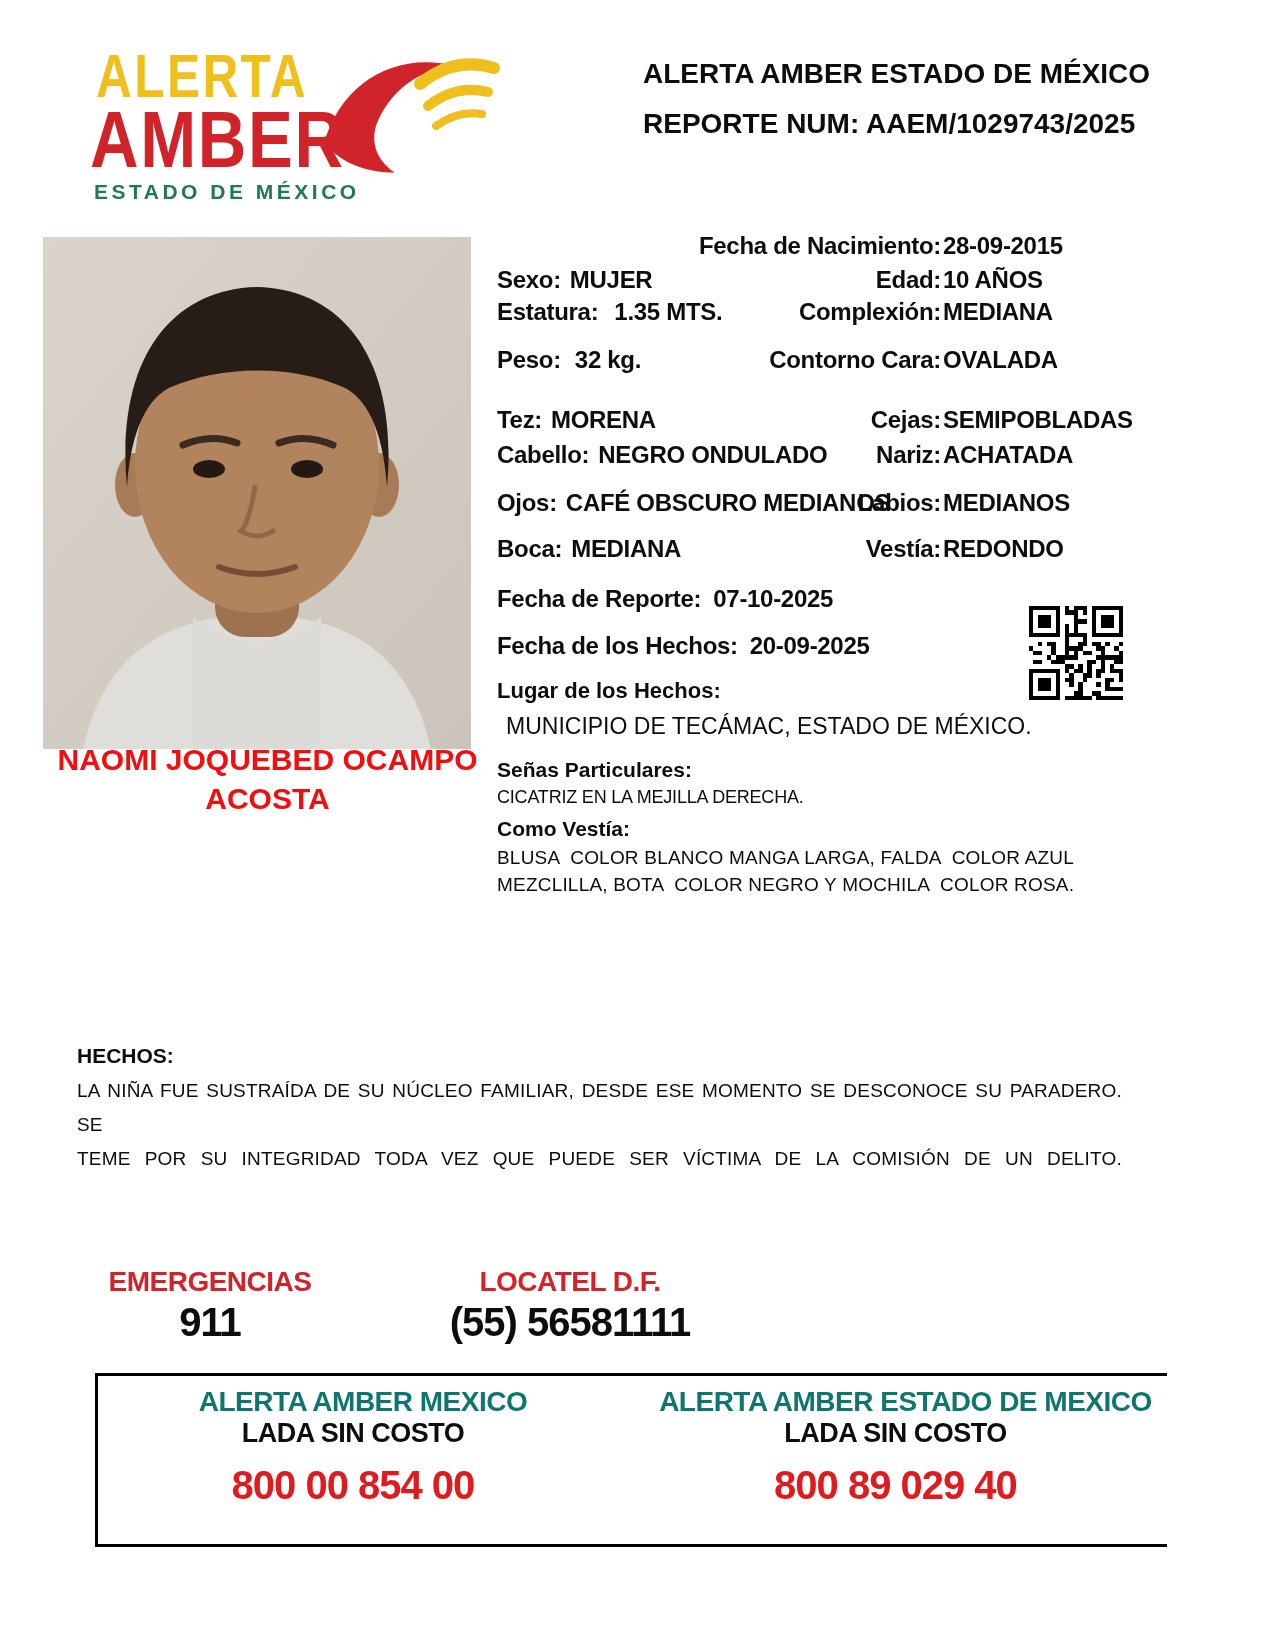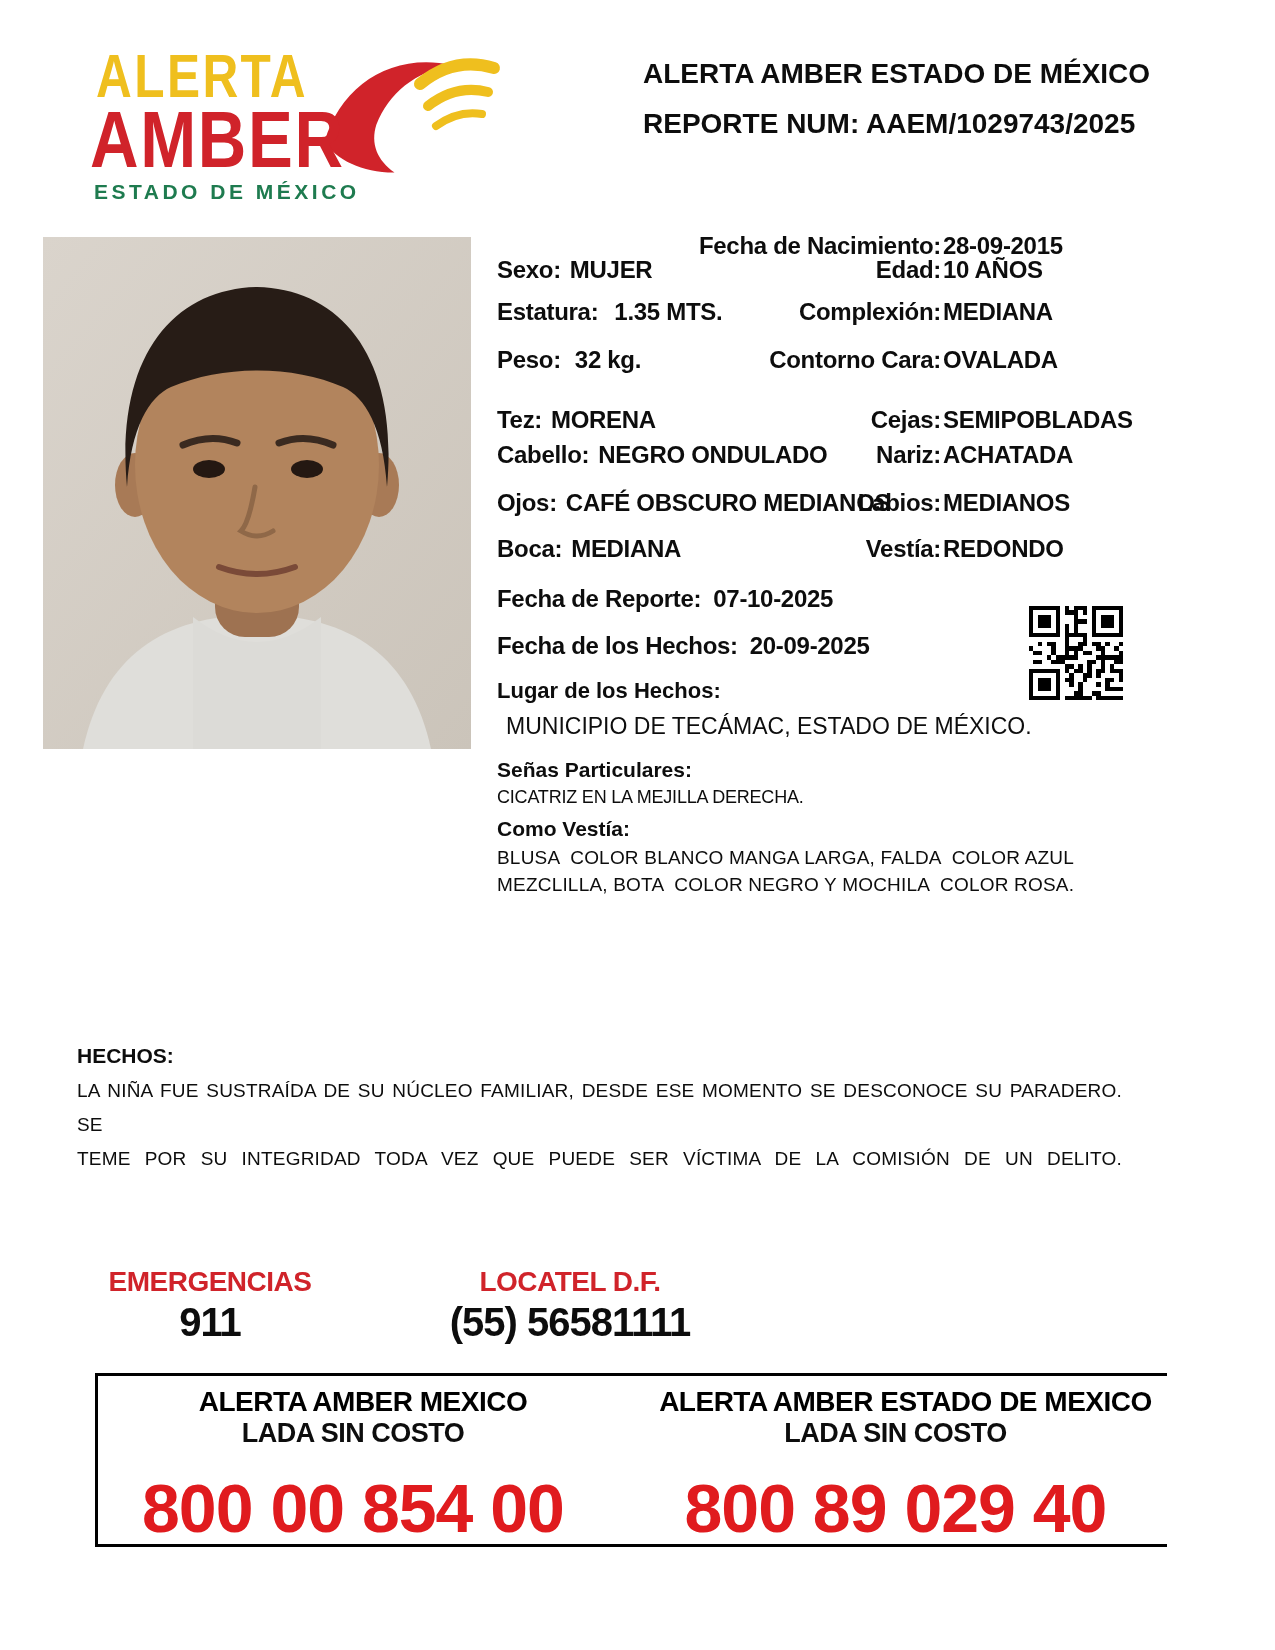--- a/index.html
+++ b/index.html
@@ -28,21 +28,21 @@
   .name{position:absolute;left:15px;top:740px;width:505px;text-align:center;color:#f10e0e;
         font-size:30px;font-weight:bold;line-height:39px;}
 
   
   .details{position:absolute;left:497px;top:212px;width:660px;height:700px;font-weight:bold;}
   .drow{position:absolute;left:0;width:100%;height:32px;font-size:24px;letter-spacing:-0.3px;}
   .lfield{position:absolute;left:0;white-space:nowrap;}
   .lfield .val{margin-left:9px;}
   .rlabel{position:absolute;right:216px;white-space:nowrap;}
   .rvalue{position:absolute;left:446px;white-space:nowrap;}
-  .row0{top:0;margin-top:20px;} .row1{top:44px;text-align:right;} .row2{top:86px;} .row3{top:134px;}
+  .row0{top:0;margin-top:20px;} .row1{top:54px;text-align:right;} .row2{top:86px;} .row3{top:134px;}
   .row4{top:194px;} .row5{top:229px;} .row6{top:277px;} .row7{top:323px;text-align:right;}
   .rowdate1{top:373px;} .rowdate2{top:420px;}
   .rowdate1 .val,.rowdate2 .val{margin-left:12px;}
   .lugar-label{position:absolute;top:466px;left:0;font-size:22px;}
   .lugar-value{position:absolute;top:501px;left:9px;font-size:23px;font-weight:normal;white-space:nowrap;}
   .senas-label{position:absolute;top:546px;left:0;font-size:21px;}
   .senas-value{position:absolute;top:575px;left:0;font-size:18px;font-weight:normal;letter-spacing:-0.2px;white-space:pre;}
   .vestia-label{position:absolute;top:605px;left:0;font-size:21px;}
   .vestia-l1{position:absolute;top:635px;left:0;font-size:19px;font-weight:normal;white-space:pre;letter-spacing:0.2px;}
   .vestia-l2{position:absolute;top:662px;left:0;font-size:19px;font-weight:normal;white-space:pre;letter-spacing:0.2px;}
@@ -61,23 +61,23 @@
   .pc2{left:410px;top:1266px;width:320px;}
   .pc3{left:780px;top:1266px;width:350px;}
   .phone-label{font-size:28px;font-weight:bold;color:#d0232a;letter-spacing:-0.5px;}
   .phone-number{font-size:40px;font-weight:bold;color:#0d0d0d;margin-top:2px;letter-spacing:-1px;}
 
   
   .footer-box{position:absolute;left:95px;top:1373px;width:1085px;height:168px;
               border:3px solid #000;display:flex;}
   .fcol{flex:0 0 47%;text-align:center;padding-top:10px;}
   .fcol.right{flex:0 0 53%;}
-  .f-title{font-size:28px;font-weight:bold;color:#000000;letter-spacing:-0.5px;padding-left:20px;}
+  .f-title{font-size:28px;font-weight:bold;color:#0f766e;letter-spacing:-0.5px;padding-left:20px;}
   .f-sub{font-size:27px;font-weight:bold;color:#0d0d0d;letter-spacing:-0.5px;}
-  .f-number{font-size:68px;font-weight:bold;color:#e01b1e;margin-top:20px;letter-spacing:-1px;}
+  .f-number{font-size:40px;font-weight:bold;color:#e01b1e;margin-top:14px;letter-spacing:-1px;}
 </style>
 </head>
 <body>
 
 <div class="page">
 
   <div class="logo">
     <svg class="logo-swoosh" width="200" height="160" viewBox="0 0 200 160">
       <path d="M 28 128 C 26 70 64 22 126 16 C 92 34 74 62 72 96 C 72 116 84 130 104 136 C 74 146 44 142 28 128 Z" fill="#d0232a" transform="rotate(18 100 80)"></path>
       <path d="M112 46 Q146 18 186 30" stroke="#efbf1e" stroke-width="12" fill="none" stroke-linecap="round"></path>
@@ -120,20 +120,24 @@
 
       <ellipse cx="166" cy="232" rx="16" ry="9" fill="#241812"></ellipse>
       <ellipse cx="264" cy="232" rx="16" ry="9" fill="#241812"></ellipse>
 
       <path d="M 212 250 Q 206 286 198 294 Q 214 304 230 294" stroke="#8f6848" stroke-width="5" fill="none" stroke-linecap="round"></path>
 
       <path d="M 176 330 Q 214 344 252 330" stroke="#7a4a38" stroke-width="6" fill="none" stroke-linecap="round"></path>
     </svg>
   </div>
 
+  <div class="name">
+    <div>NAOMI JOQUEBED OCAMPO</div>
+    <div>ACOSTA</div>
+  </div>
 
   <div class="details">
 
     <div class="drow row0">
       <span class="rlabel">Fecha de Nacimiento:</span>
       <span class="rvalue">28-09-2015</span>
     </div>
 
     <div class="drow row1">
       <span class="lfield"><span>Sexo:</span><span class="val">MUJER</span></span>

